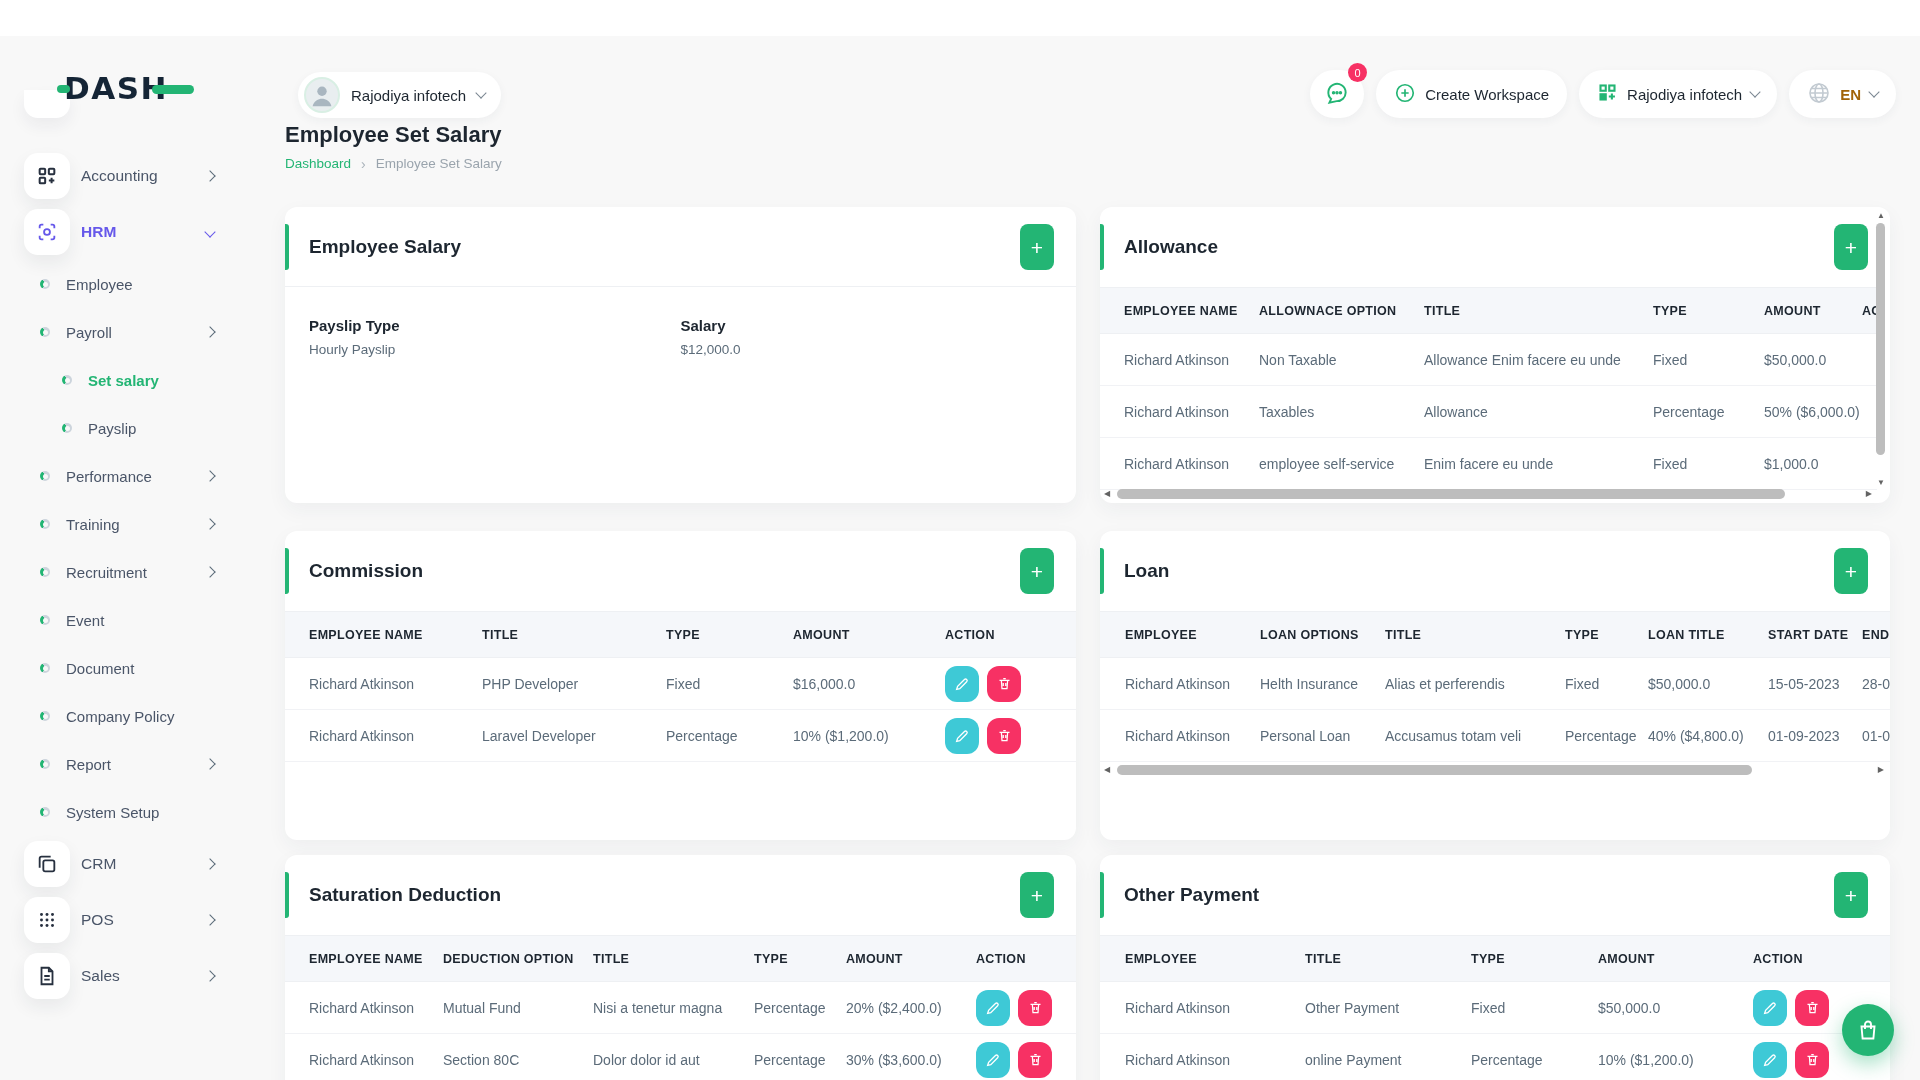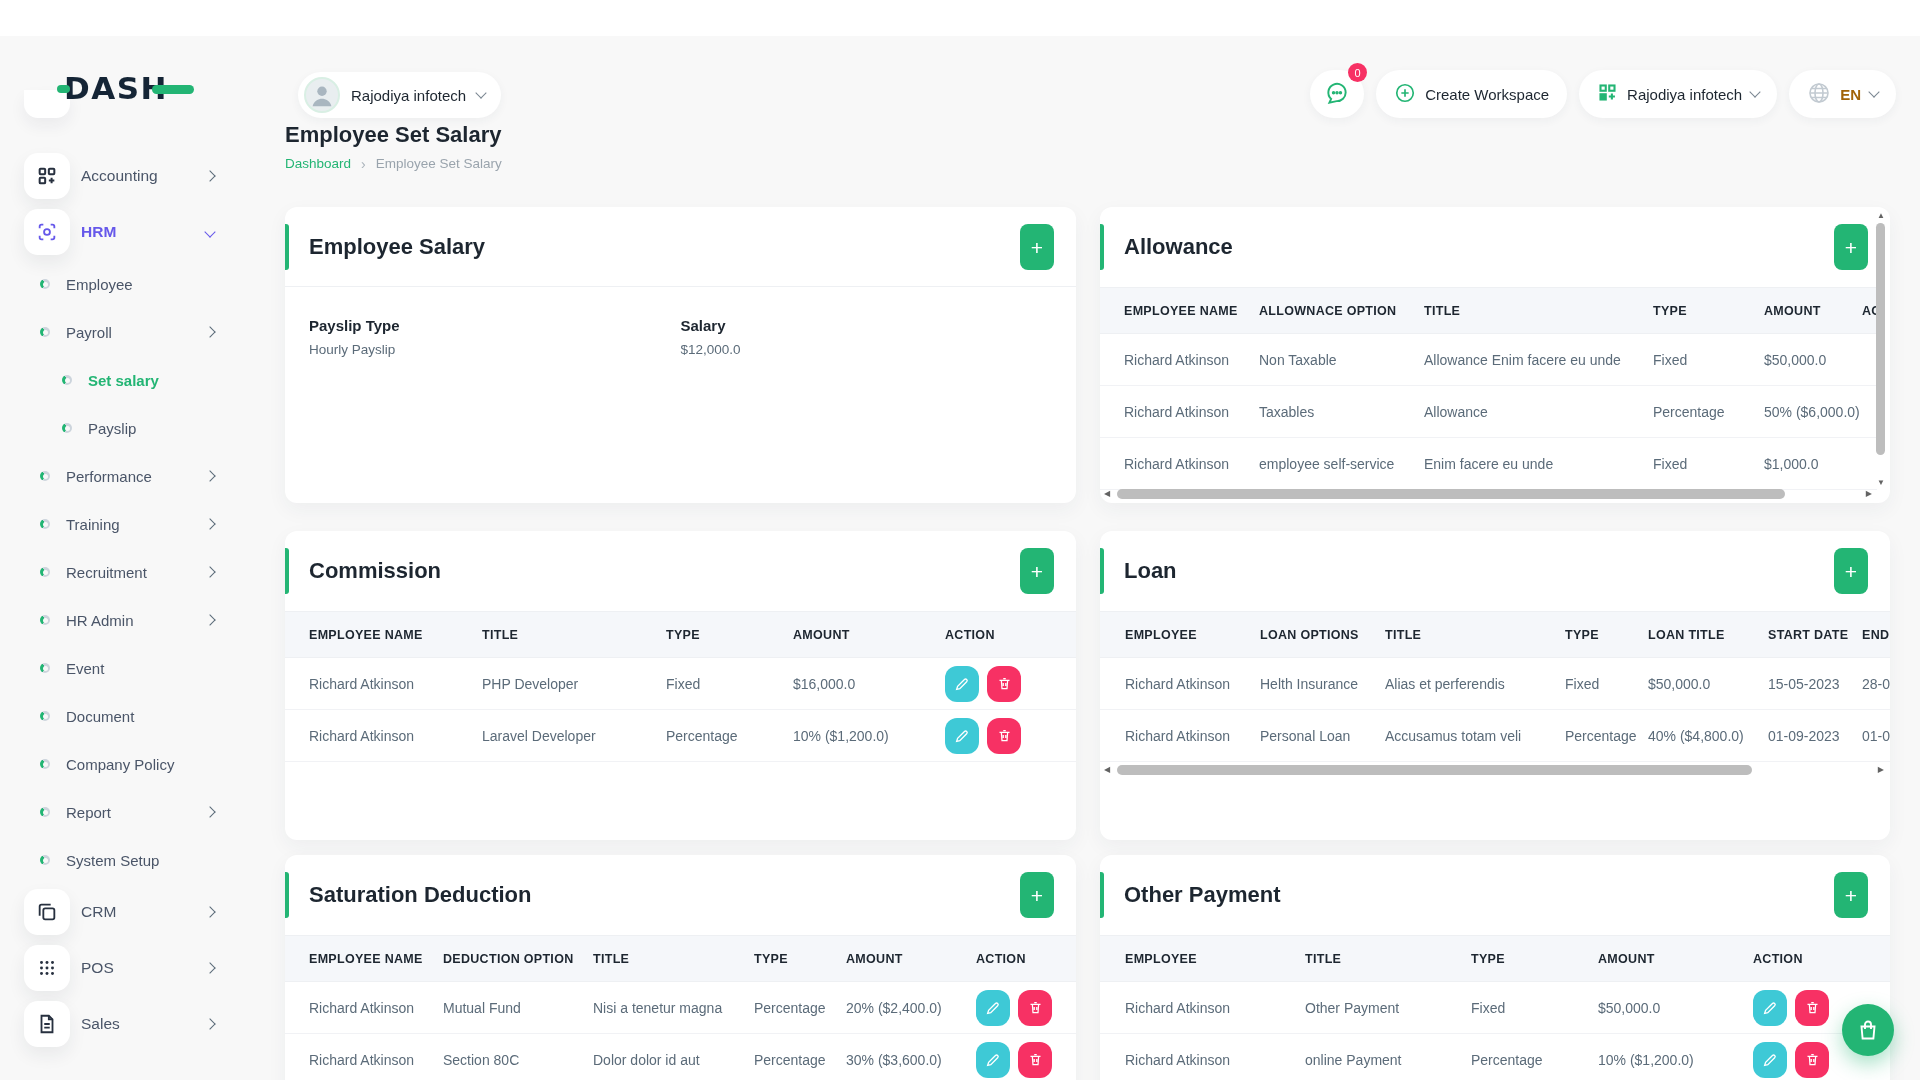--- a/index.html
+++ b/index.html
@@ -67,21 +67,21 @@
   .content { position:absolute; left:285px; top:207px; width:1605px; height:873px; }
   .card { position:absolute; background:#fff; border-radius:12px; box-shadow:0 7px 20px rgba(40,50,80,0.05); }
   #card-emp    { left:0;     top:0;     width:791px; height:296px; }
   #card-allow  { left:815px; top:0;     width:790px; height:296px; }
   #card-comm   { left:0;     top:324px; width:791px; height:309px; }
   #card-loan   { left:815px; top:324px; width:790px; height:309px; }
   #card-sat    { left:0;     top:648px; width:791px; height:312px; }
   #card-other  { left:815px; top:648px; width:790px; height:312px; }
   .card-header { height:80px; position:relative; display:flex; align-items:center; padding:0 22px 0 24px; }
   .accent { position:absolute; left:0; top:17px; width:4px; height:46px; background:#23b574; border-radius:0 3px 3px 0; }
-  .card-title { font-size:22px; font-weight:700; color:#1d2630; }
+  .card-title { font-size:19px; font-weight:700; color:#1d2630; }
   .add-btn { position:absolute; top:17px; right:22px; width:34px; height:46px; border:none; border-radius:8px;
     background:#23b574; color:#fff; font-size:21px; line-height:1; cursor:pointer; display:flex; align-items:center; justify-content:center; }
   .hdr-line { border-bottom:1px solid #eef0f3 !important; }
 
   table { border-collapse:collapse; table-layout:fixed; }
   thead tr { background:#f5f7fa; }
   th { text-align:left; font-size:12.5px; font-weight:700; color:#1d2630; letter-spacing:0.3px;
     height:46px; padding:0 6px 0 0; border-top:1px solid #eef0f3; border-bottom:1px solid #eef0f3; white-space:nowrap; overflow:hidden; }
   td { font-size:14px; color:#5b6b79; height:52px; padding:0 6px 0 0; border-bottom:1px solid #f1f2f5; white-space:nowrap; overflow:hidden; }
   .c1 { padding-left:24px; }
@@ -164,25 +164,20 @@
     <span class="chev right" style="border-color:#5b6b79"></span>
   </div>
   <div class="side-sub">
     <span class="bullet"></span>
     <span class="lbl">Training</span>
     <span class="chev right" style="border-color:#5b6b79"></span>
   </div>
   <div class="side-sub">
     <span class="bullet"></span>
     <span class="lbl">Recruitment</span>
-    <span class="chev right" style="border-color:#5b6b79"></span>
-  </div>
-  <div class="side-sub">
-    <span class="bullet"></span>
-    <span class="lbl">HR Admin</span>
     <span class="chev right" style="border-color:#5b6b79"></span>
   </div>
   <div class="side-sub">
     <span class="bullet"></span>
     <span class="lbl">Event</span>
   </div>
   <div class="side-sub">
     <span class="bullet"></span>
     <span class="lbl">Document</span>
   </div>

